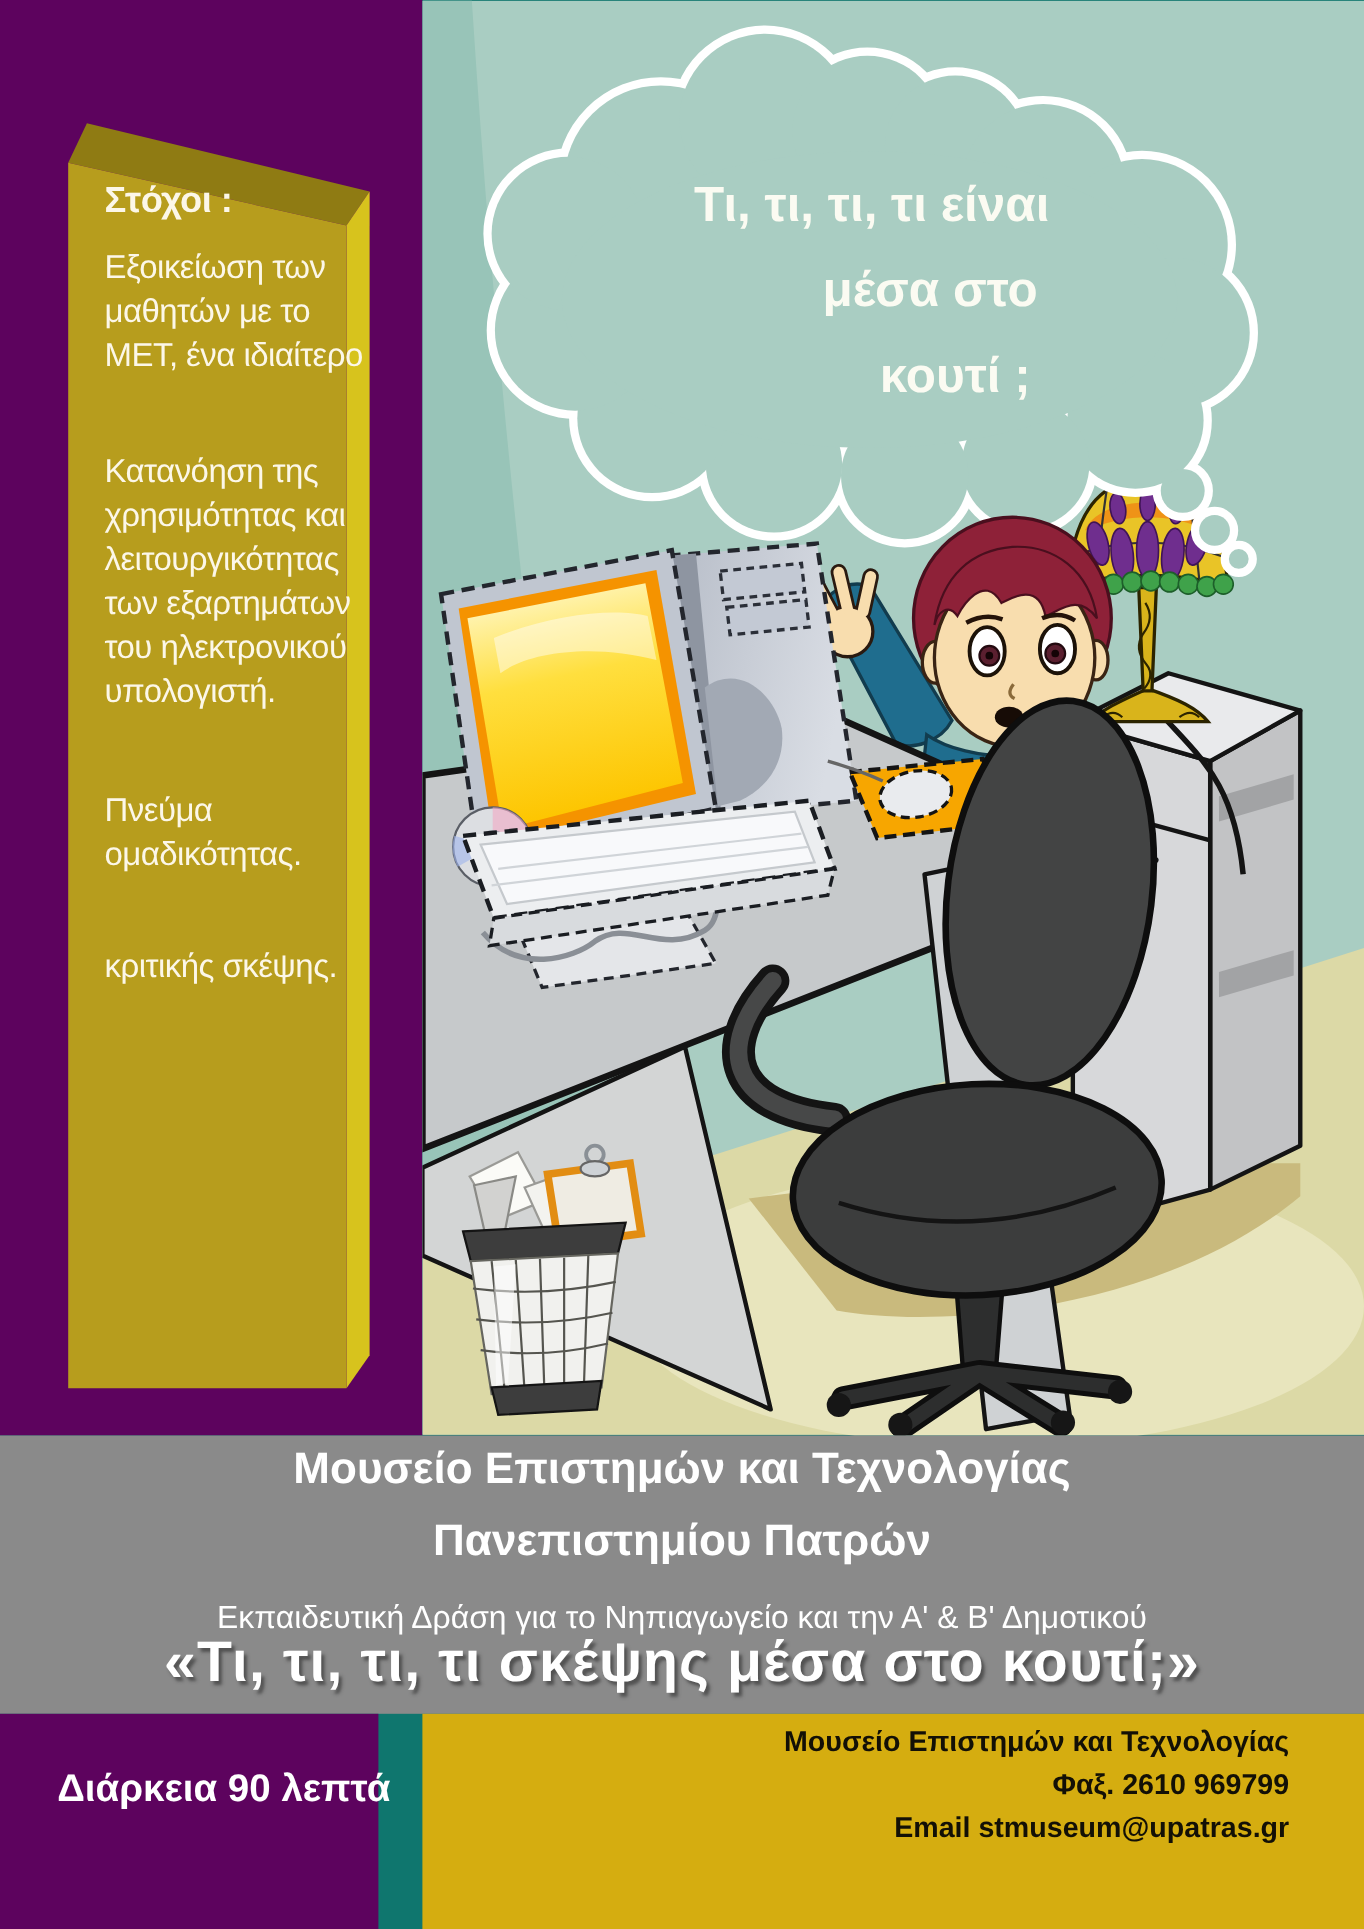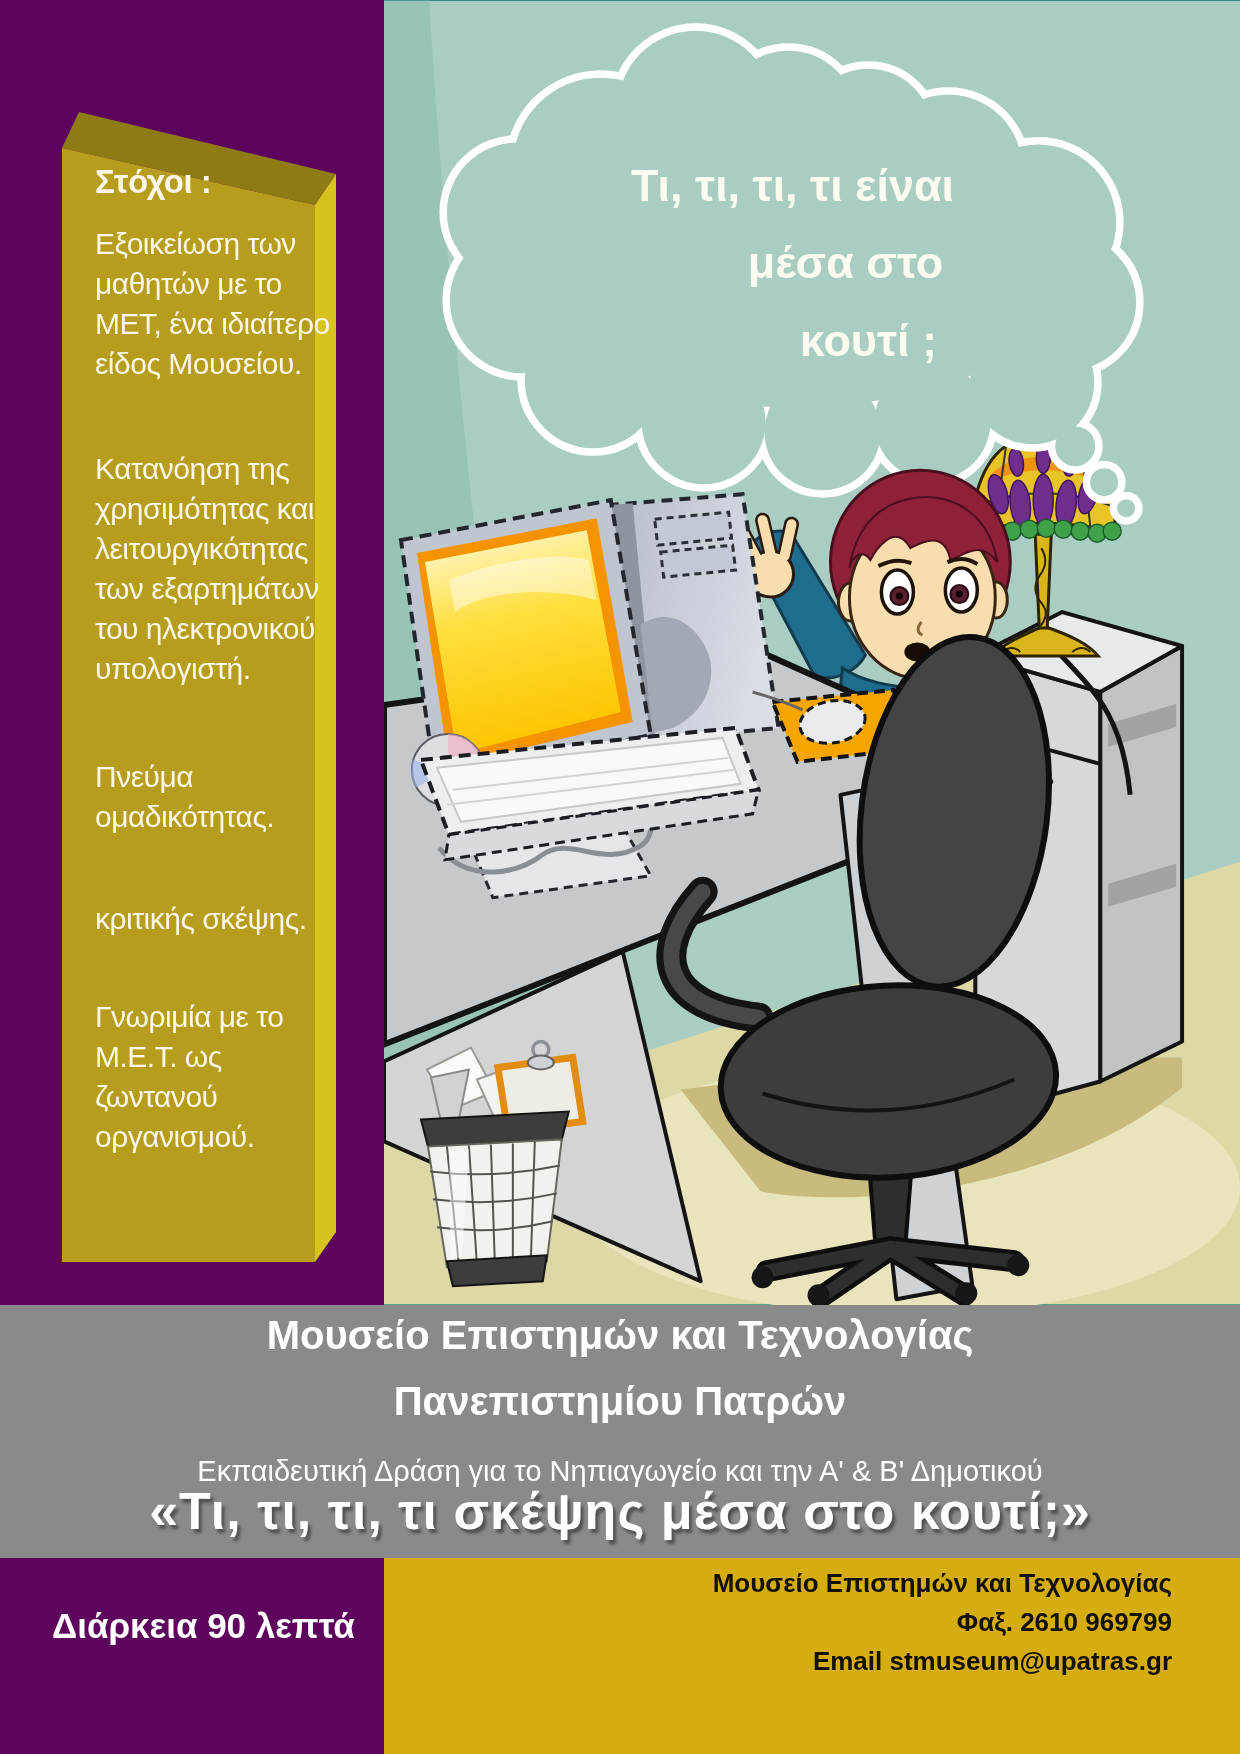--- a/index.html
+++ b/index.html
@@ -27,21 +27,21 @@
   #illustration{left:384px;top:0;width:856px;height:1305px;}
   
   #band{left:0;top:1305px;width:1240px;height:253px;background:#8a8a8a;color:#ffffff;text-align:center;}
   #band .bl{position:absolute;left:0;width:100%;white-space:nowrap;}
   #band-title1{top:8px;font-size:40px;font-weight:bold;}
   #band-title2{top:74px;font-size:40px;font-weight:bold;}
   #band-subtitle{top:150px;font-size:29px;font-weight:400;}
   #band-headline{top:176px;font-size:52px;font-weight:800;
     text-shadow:3px 4px 3px rgba(35,35,35,0.55);letter-spacing:1px;}
   
-  #footer-purple{left:0;top:1558px;width:384px;height:196px;background:#5d035e;}
+  #footer-purple{left:0;top:1558px;width:344px;height:196px;background:#5d035e;}
   #duration{left:52px;top:48px;position:absolute;color:#fff;font-size:35px;font-weight:bold;white-space:nowrap;}
   #footer-gold{left:384px;top:1558px;width:856px;height:196px;background:#d5ad10;}
   #contact{position:absolute;right:68px;top:6px;text-align:right;color:#131006;
     font-size:26px;font-weight:bold;line-height:39px;white-space:nowrap;}
 </style>
 </head>
 <body>
 
 <div id="poster">
 
@@ -52,42 +52,35 @@
     <polygon points="315,205 336,174 336,1232 315,1262" fill="#d7c31d"></polygon>
     <polygon points="62,148 315,205 315,1262 62,1262" fill="#b79d1d"></polygon>
   </svg>
 
   <div id="goals-text" class="abs">
     <div id="goals-heading">Στόχοι :</div>
     <div class="goal-para gp1">
       <div class="gl">Εξοικείωση των</div>
       <div class="gl">μαθητών με το</div>
       <div class="gl">ΜΕΤ, ένα ιδιαίτερο</div>
-      <div class="gl">είδος Μουσείου.</div>
     </div>
     <div class="goal-para gp2">
       <div class="gl">Κατανόηση  της</div>
       <div class="gl">χρησιμότητας και</div>
       <div class="gl">λειτουργικότητας</div>
       <div class="gl">των εξαρτημάτων</div>
       <div class="gl">του ηλεκτρονικού</div>
       <div class="gl">υπολογιστή.</div>
     </div>
     <div class="goal-para gp3">
       <div class="gl">Πνεύμα</div>
       <div class="gl">ομαδικότητας.</div>
     </div>
     <div class="goal-para gp4">
       <div class="gl">κριτικής σκέψης.</div>
-    </div>
-    <div class="goal-para gp5">
-      <div class="gl">Γνωριμία με το</div>
-      <div class="gl">Μ.Ε.Τ. ως</div>
-      <div class="gl">ζωντανού</div>
-      <div class="gl">οργανισμού.</div>
     </div>
   </div>
 
   <svg id="illustration" class="abs" viewBox="383 0 857 1305">
     <defs>
       <linearGradient id="scr" x1="0" y1="0" x2="0.2" y2="1">
         <stop offset="0" stop-color="#fffbdc"></stop>
         <stop offset="0.45" stop-color="#ffdf3e"></stop>
         <stop offset="1" stop-color="#fdc500"></stop>
       </linearGradient>

